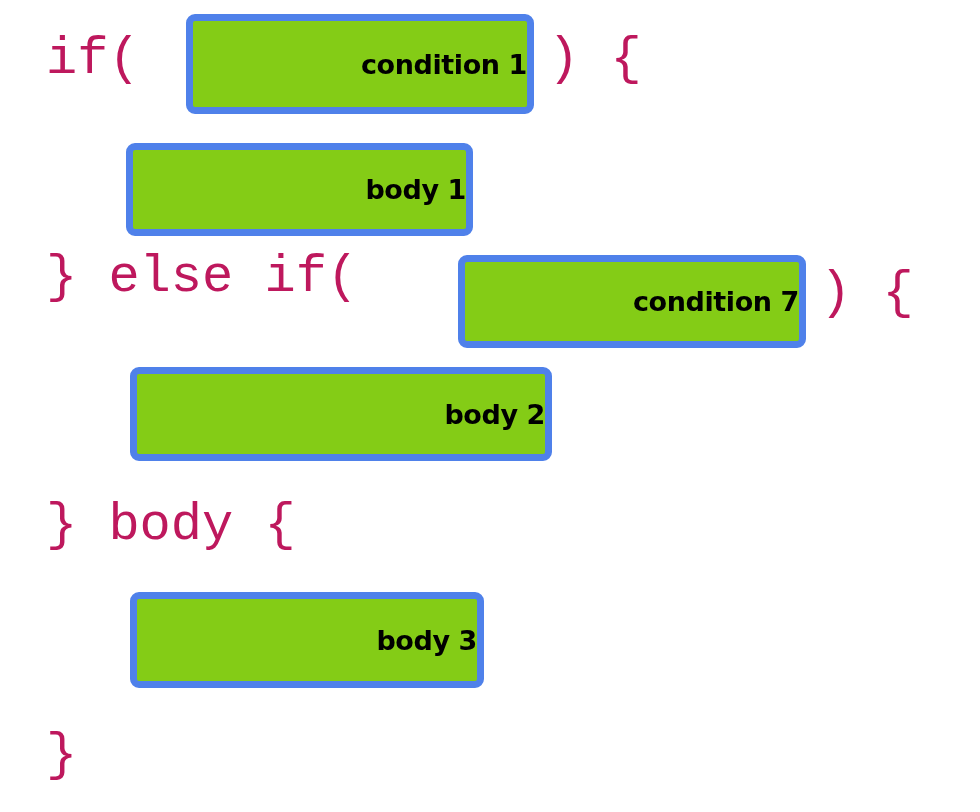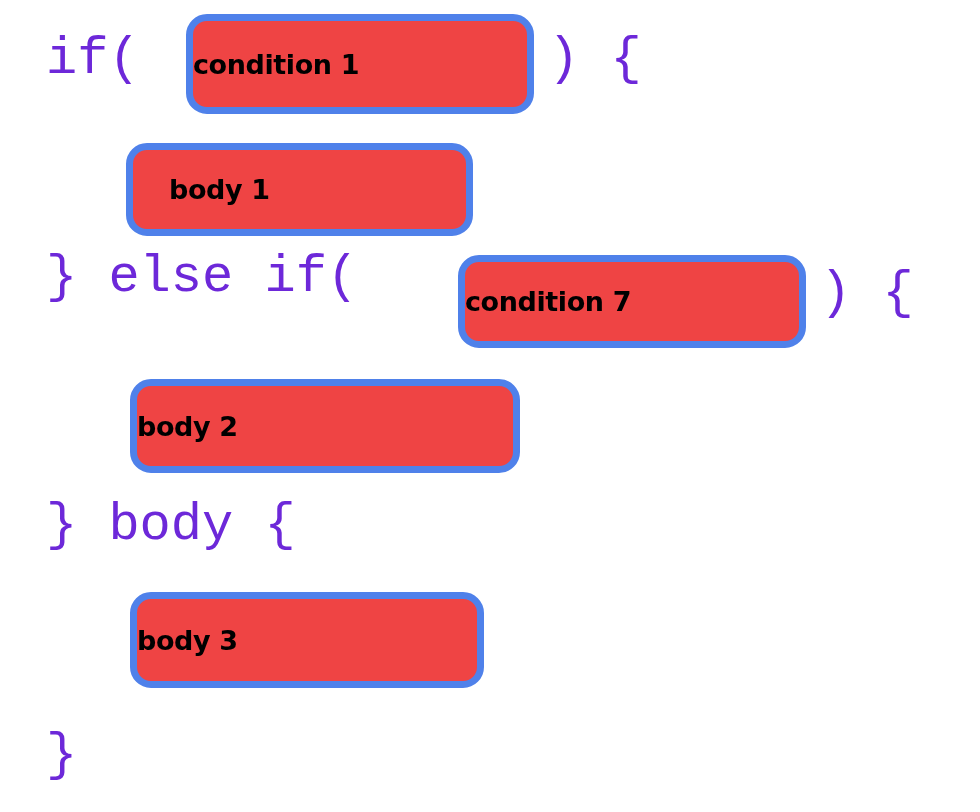--- a/index.html
+++ b/index.html
@@ -15,35 +15,35 @@
     overflow: hidden;
     font-family: "Liberation Mono", "DejaVu Sans Mono", monospace;
   }
 
   
   .code {
     position: absolute;
     font-family: "Liberation Mono", "DejaVu Sans Mono", monospace;
     font-size: 52px;
     line-height: 1;
-    color: #6d28d9;
+    color: #be185d;
     white-space: pre;
     letter-spacing: 0px;
   }
 
   
   .slot {
     position: absolute;
     box-sizing: border-box;
     border: 7px solid #4f81ea;
-    border-radius: 21px;
-    background: #ef4444;
+    border-radius: 9px;
+    background: #84cc16;
     display: flex;
     align-items: center;
-    justify-content: flex-start;
+    justify-content: flex-end;
   }
   .slot-label {
     font-family: "DejaVu Sans", "Liberation Sans", sans-serif;
     font-weight: bold;
     font-size: 27px;
     line-height: 1;
     color: #000000;
     letter-spacing: -0.4px;
     white-space: nowrap;
   }
@@ -52,21 +52,21 @@
   #code-if          { left: 46px;  top: 34px;  }
   #slot-condition-1 { left: 186px; top: 14px;  width: 348px; height: 100px; }
   #code-if-tail     { left: 548px; top: 34px;  }
 
   #slot-body-1      { left: 126px; top: 143px; width: 347px; height: 93px; padding-left: 36px; }
 
   #code-elseif      { left: 46px;  top: 252px; }
   #slot-condition-2 { left: 458px; top: 255px; width: 348px; height: 93px; }
   #code-elseif-tail { left: 820px; top: 268px; }
 
-  #slot-body-2      { left: 130px; top: 367px; width: 390px; height: 94px; margin-top: 12px; }
+  #slot-body-2      { left: 130px; top: 367px; width: 422px; height: 94px; }
 
   #code-else        { left: 46px;  top: 500px; }
 
   #slot-body-3      { left: 130px; top: 592px; width: 354px; height: 96px; }
 
   #code-close       { left: 46px;  top: 730px; }
 </style>
 </head>
 <body>
 

